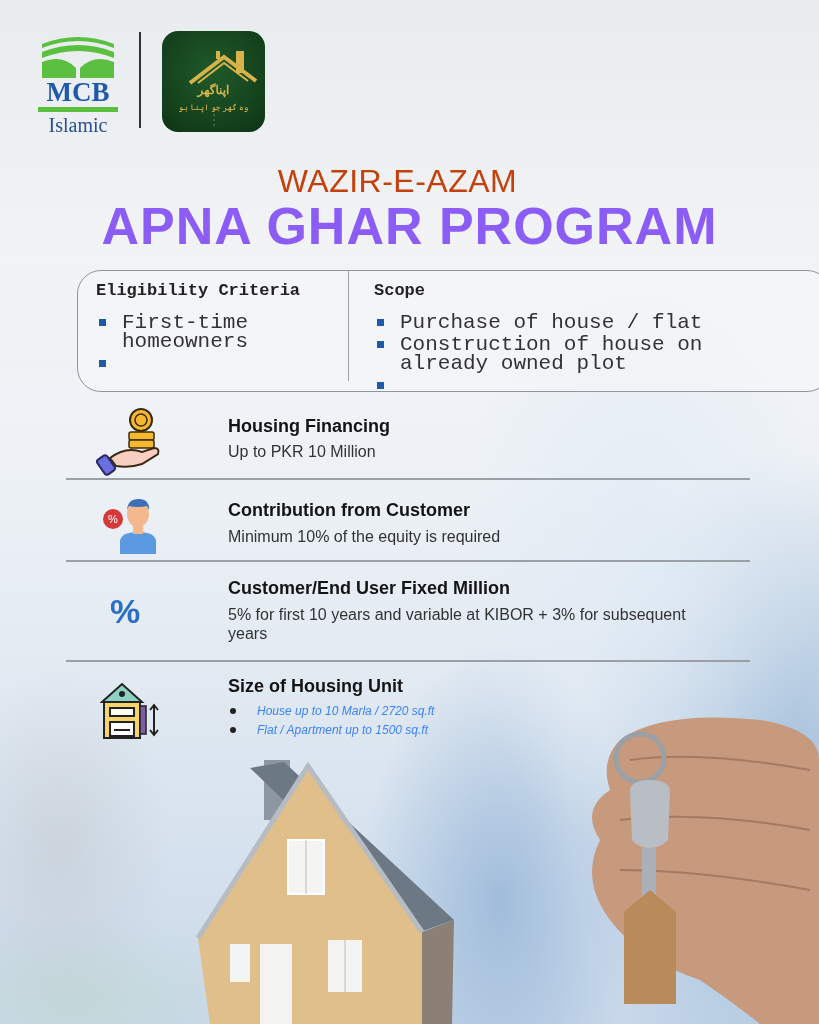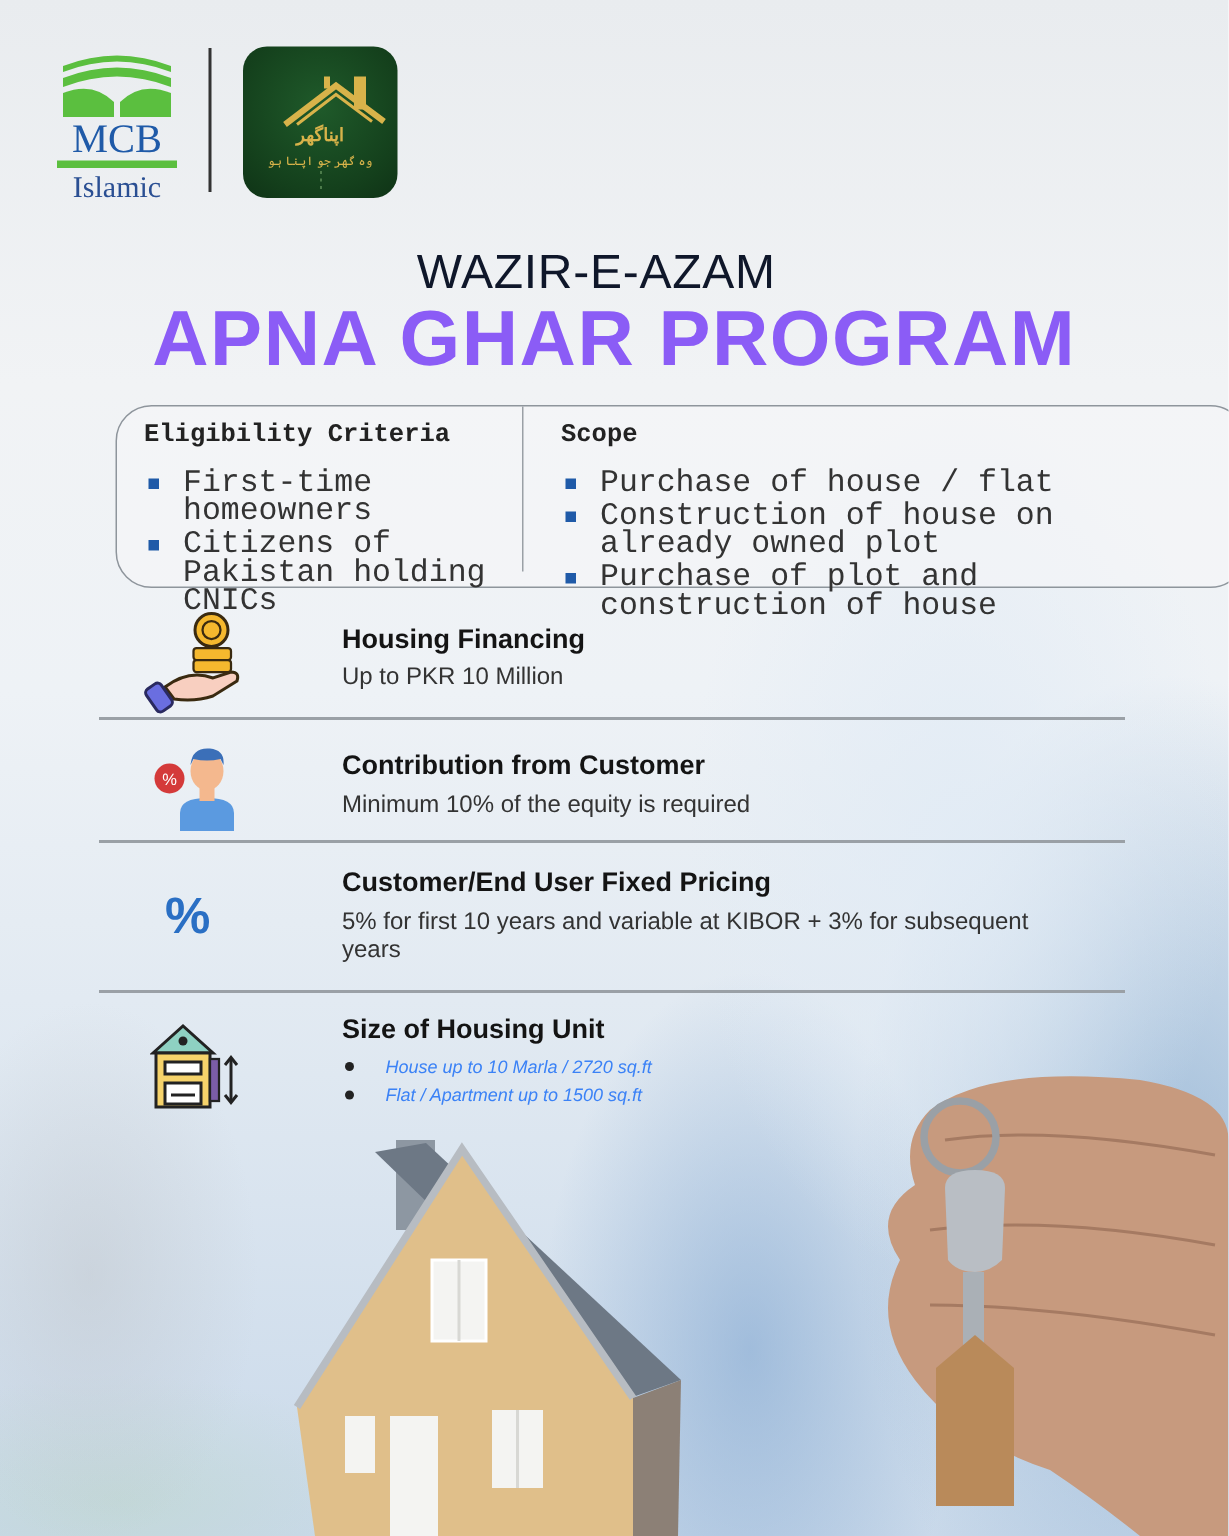--- a/index.html
+++ b/index.html
@@ -13,35 +13,35 @@
       radial-gradient(ellipse 200px 360px at 500px 900px, rgba(120,160,205,0.55) 0%, rgba(120,160,205,0) 70%),
       radial-gradient(ellipse 160px 260px at 60px 850px, rgba(190,195,200,0.45) 0%, rgba(190,195,200,0) 70%),
       radial-gradient(ellipse 260px 120px at 80px 1000px, rgba(190,215,205,0.6) 0%, rgba(190,215,205,0) 70%),
       linear-gradient(180deg, #e9ecef 0%, #f1f3f5 25%, #eef2f6 45%, #dfe8f1 70%, #c9d9ea 100%);
   }
 
   
   .logo-mcb { position: absolute; left: 36px; top: 34px; width: 84px; height: 96px; }
   .mcb-book { position: absolute; left: 2px; top: 0; width: 80px; height: 46px; }
   .mcb-text { position: absolute; left: 0; top: 44px; width: 84px; text-align: center;
-    font-family: "Liberation Serif", serif; font-weight: normal; font-size: 27px; color: #1f5aa8; letter-spacing: 0px; line-height: 28px; }
+    font-family: "Liberation Serif", serif; font-weight: bold; font-size: 27px; color: #1f5aa8; letter-spacing: 0px; line-height: 28px; }
   .mcb-bar { position: absolute; left: 2px; top: 73px; width: 80px; height: 5px; background: #5bbf3f; }
   .mcb-islamic { position: absolute; left: 0; top: 80px; width: 84px; text-align: center;
     font-family: "Liberation Serif", serif; font-size: 20px; color: #2a4f93; line-height: 22px; }
   .divider-v { position: absolute; left: 139px; top: 32px; width: 2px; height: 96px; background: #333; }
   .logo-agp { position: absolute; left: 162px; top: 31px; width: 103px; height: 101px; border-radius: 16px;
     background: radial-gradient(circle at 50% 40%, #1f5a2a 0%, #14401c 70%, #0f3316 100%); overflow: hidden; }
   .agp-urdu { position: absolute; left: 0; top: 50px; width: 103px; text-align: center; color: #d8b34a;
     font-size: 12px; font-weight: bold; line-height: 18px; direction: rtl; }
   .agp-urdu-sub { position: absolute; left: 0; top: 72px; width: 103px; text-align: center; color: #d8b34a;
     font-size: 8px; line-height: 10px; direction: rtl; }
 
   
   .title-small { position: absolute; left: 0; top: 163px; width: 795px; text-align: center;
-    font-size: 32px; color: #0f172a; letter-spacing: 0.5px; font-weight: normal; }
+    font-size: 32px; color: #c2410c; letter-spacing: 0.5px; font-weight: normal; }
   .title-big { position: absolute; left: 0; top: 196px; width: 819px; text-align: center;
     font-size: 52px; font-weight: bold; color: #8b5cf6; letter-spacing: 1px; }
 
   
   .criteria-box { position: absolute; left: 77px; top: 270px; width: 754px; height: 122px;
     border: 1.5px solid #8e959c; border-radius: 24px; background: rgba(245,246,248,0.55); font-family: Liberation Mono, monospace; }
   .criteria-col { position: absolute; top: 0; height: 100%; }
   .col-left { left: 0; width: 270px; }
   .col-right { left: 270px; width: 390px; border-left: 1.5px solid #9aa0a6; top: 0; height: 110px; }
   .col-head { position: absolute; top: 10px; font-size: 17px; font-weight: bold; color: #222; }
@@ -98,29 +98,29 @@
 </div>
 
 <div class="title-small">WAZIR-E-AZAM</div>
 <div class="title-big">APNA GHAR PROGRAM</div>
 
 <div class="criteria-box">
   <div class="criteria-col col-left">
     <div class="col-head">Eligibility Criteria</div>
     <ul class="crit-list">
       <li><span class="sq"></span><span>First-time homeowners</span></li>
-      <li><span class="sq"></span><span>Citizens of Pakistan holding CNICs</span></li>
+      <li><span class="sq"></span></li>
     </ul>
   </div>
   <div class="criteria-col col-right">
     <div class="col-head">Scope</div>
     <ul class="crit-list">
       <li><span class="sq"></span><span>Purchase of house / flat</span></li>
       <li><span class="sq"></span><span>Construction of house on already owned plot</span></li>
-      <li><span class="sq"></span><span>Purchase of plot and construction of house</span></li>
+      <li><span class="sq"></span></li>
     </ul>
   </div>
 </div>
 
 <div class="feature" style="top:404px;height:70px;">
   <svg class="icon" style="left:30px;top:2px;width:66px;height:70px;" viewBox="0 0 66 70">
     <circle cx="45" cy="14" r="11" fill="#f5b82e" stroke="#3a2a10" stroke-width="2"></circle>
     <circle cx="45" cy="14" r="6" fill="none" stroke="#3a2a10" stroke-width="1.5"></circle>
     <rect x="33" y="26" width="25" height="8" rx="2" fill="#f5b82e" stroke="#3a2a10" stroke-width="1.5"></rect>
     <rect x="33" y="34" width="25" height="8" rx="2" fill="#f5b82e" stroke="#3a2a10" stroke-width="1.5"></rect>
@@ -141,21 +141,21 @@
     <circle cx="11" cy="25" r="10" fill="#d43a3a"></circle>
     <text x="11" y="29" font-size="11" text-anchor="middle" fill="#fff" font-family="Liberation Sans, sans-serif">%</text>
   </svg>
   <div class="f-title" style="top:10px;">Contribution from Customer</div>
   <div class="f-desc" style="top:37px;">Minimum 10% of the equity is required</div>
 </div>
 <div class="hr" style="top:560px;"></div>
 
 <div class="feature" style="top:572px;height:80px;">
   <div class="icon" style="left:44px;top:20px;font-size:34px;font-weight:bold;color:#2a6fc4;">%</div>
-  <div class="f-title" style="top:6px;">Customer/End User Fixed Pricing</div>
+  <div class="f-title" style="top:6px;">Customer/End User Fixed Million</div>
   <div class="f-desc" style="top:33px;">5% for first 10 years and variable at KIBOR + 3% for subsequent years</div>
 </div>
 <div class="hr" style="top:660px;"></div>
 
 <div class="feature" style="top:660px;height:70px;margin-top:12px;">
   <svg class="icon" style="left:34px;top:8px;width:62px;height:60px;" viewBox="0 0 62 60">
     <path d="M2 22 L22 4 L42 22 Z" fill="#8ed1c2" stroke="#222" stroke-width="2"></path>
     <circle cx="22" cy="14" r="3" fill="#222"></circle>
     <rect x="4" y="22" width="36" height="36" fill="#f6d36b" stroke="#222" stroke-width="2"></rect>
     <rect x="10" y="28" width="24" height="8" fill="#fff" stroke="#222" stroke-width="2"></rect>

